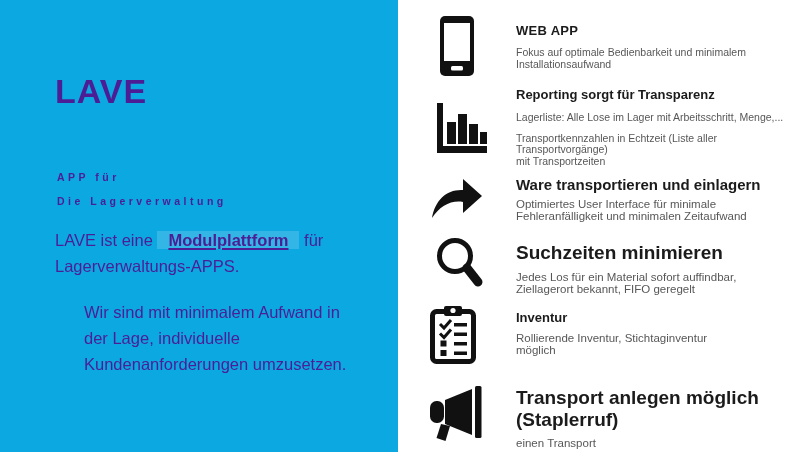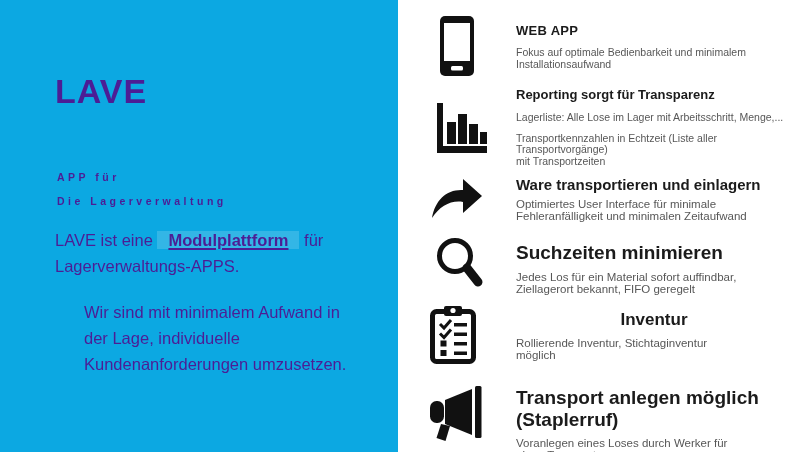--- a/index.html
+++ b/index.html
@@ -47,21 +47,21 @@
 
   
   .feature.f1 .f-title { font-size:13px; letter-spacing:0.3px; }
   .feature.f2 .f-title { font-size:13px; }
   .feature.f1 .f-desc, .feature.f2 .f-desc { font-size:10.5px; line-height:11.5px; }
   .feature.f2 .f-desc + .f-desc { margin-top:9px; }
 
   
   .feature.f3 .f-title { font-size:15px; }
   .feature.f4 .f-title, .feature.f6 .f-title { font-size:19px; }
-  .feature.f5 .f-title { font-size:17px;text-align:center; }
+  .feature.f5 .f-title { font-size:13px; }
   .feature.f3 .f-desc, .feature.f4 .f-desc,
   .feature.f5 .f-desc, .feature.f6 .f-desc { font-size:11.5px; line-height:12px; }
 
   .feature.f1 { top:23px; }  .feature.f1 .f-icon { left:42px; top:-7px; }  .feature.f1 .f-desc { margin-top:9px; }
   .feature.f2 { top:87px; }  .feature.f2 .f-icon { left:37px; top:16px; }  .feature.f2 .f-desc { margin-top:10px; }
   .feature.f3 { top:176px; } .feature.f3 .f-icon { left:32px; top:-2px; }  .feature.f3 .f-desc { margin-top:5px; }
   .feature.f4 { top:242px; } .feature.f4 .f-icon { left:37px; top:-5px; }  .feature.f4 .f-desc { margin-top:7px; }
   .feature.f5 { top:310px; } .feature.f5 .f-icon { left:32px; top:-4px; }  .feature.f5 .f-desc { margin-top:7px; }
   .feature.f6 { top:387px; } .feature.f6 .f-icon { left:30px; top:-4px; }  .feature.f6 .f-desc { margin-top:6px; }
 </style>
@@ -188,20 +188,19 @@
         <svg width="56" height="58" viewBox="0 0 56 58">
           <rect x="47" y="3" width="6.5" height="52" rx="1.5" fill="#111"></rect>
           <polygon points="17,17 44,6 44,52 17,41" fill="#111"></polygon>
           <rect x="2" y="18" width="14" height="22" rx="6.5" fill="#111"></rect>
           <polygon points="13,41 22,43 17.5,58 8.5,55" fill="#111"></polygon>
         </svg>
       </span>
       <div class="f-text">
         <div class="f-title">Transport anlegen möglich (Staplerruf)</div>
         <div class="f-desc">
-          <div>Voranlegen eines Loses durch Werker für</div>
           <div>einen Transport</div>
         </div>
       </div>
     </div>
 
   </div>
 </div>
 
 </body></html>

